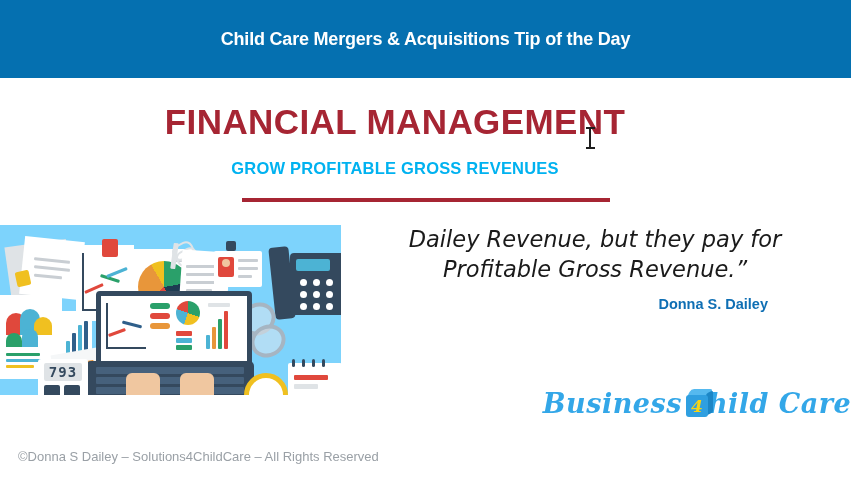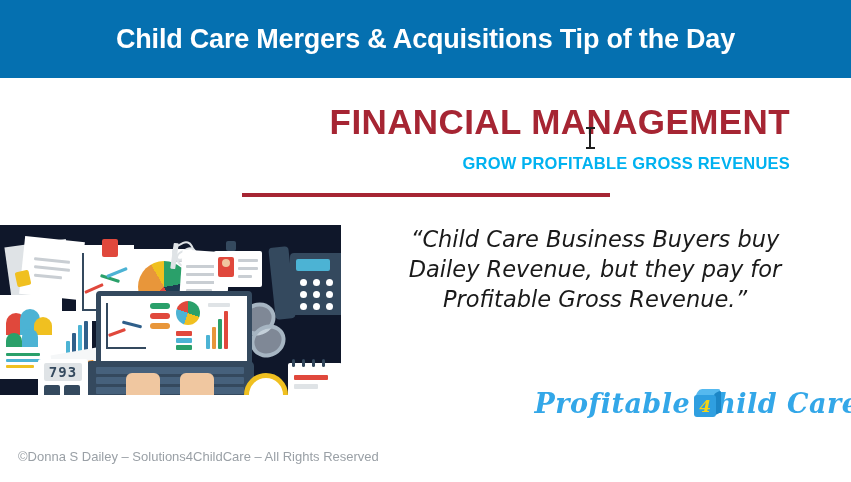--- a/index.html
+++ b/index.html
@@ -21,45 +21,45 @@
     left: 0; top: 0;
     width: 851px;
     height: 78px;
     background: #0570b0;
     display: flex;
     align-items: center;
     justify-content: center;
   }
   .header-title {
     color: #ffffff;
-    font-size: 27px;
+    font-size: 18px;
     font-weight: bold;
     letter-spacing: -0.2px;
     font-family: "Liberation Sans", sans-serif;
     white-space: nowrap;
   }
 
   
   .title-block {
     position: absolute;
     left: 0;
     top: 78px;
     width: 790px;
-    text-align: right;
+    text-align: center;
   }
   .main-title {
     margin-top: 26px;
     color: #a62533;
     font-size: 35px;
     font-weight: bold;
     letter-spacing: 0.4px;
     line-height: 1.05;
   }
   .sub-title {
-    margin-top: 13px;
+    margin-top: 18px;
     color: #00b2f0;
     font-size: 16.5px;
     font-weight: bold;
     letter-spacing: 0.2px;
   }
   .divider-wrap {
     margin-top: 17px;
     height: 10px;
     position: relative;
   }
@@ -72,21 +72,21 @@
     background: #a62533;
   }
 
   
   .illustration {
     position: absolute;
     left: 0;
     top: 225px;
     width: 341px;
     height: 170px;
-    background: #0f172a;
+    background: #7dd3fc;
     overflow: hidden;
   }
 
   
   .paper {
     position: absolute;
     background: #ffffff;
     box-shadow: 0 0 0 0 rgba(0,0,0,0);
   }
   .paper-grey { background: #dfe3e6; }
@@ -475,30 +475,30 @@
   <div class="spiral" style="left:302px;top:134px;"></div>
   <div class="spiral" style="left:312px;top:134px;"></div>
   <div class="spiral" style="left:322px;top:134px;"></div>
   <div class="bar" style="left:294px;top:150px;width:34px;height:5px;background:#e0483c;"></div>
   <div class="bar" style="left:294px;top:159px;width:24px;height:5px;background:#dfe3e6;"></div>
 
   <div class="cup" style="left:244px;top:148px;width:34px;height:34px;"></div>
 </div>
 
 <div class="quote-block">
-  <div class="quote-text">“Child Care Business Buyers buy</div>
   <div class="quote-text">Dailey Revenue, but they pay for</div>
   <div class="quote-text">Profitable Gross Revenue.”</div>
+  <div class="quote-author">Donna S. Dailey</div>
 </div>
 
 <div class="copyright">©Donna S Dailey – Solutions4ChildCare – All Rights Reserved</div>
 
 <div class="logo-block">
   <div class="logo-wordmark">
-    <span class="logo-word">Profitable</span>
+    <span class="logo-word">Business</span>
     <span class="cube">
       <span class="cube-top"></span>
       <span class="cube-side"></span>
       <span class="cube-front"></span>
       <span class="cube-num">4</span>
     </span>
     <span class="logo-word">Child Care</span>
   </div>
 </div>
 

